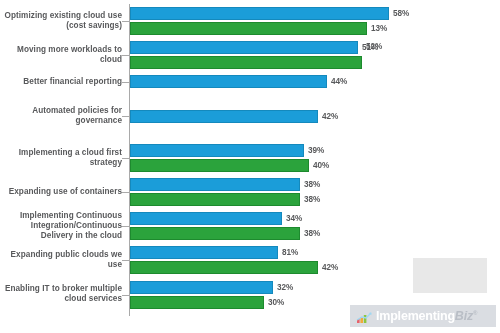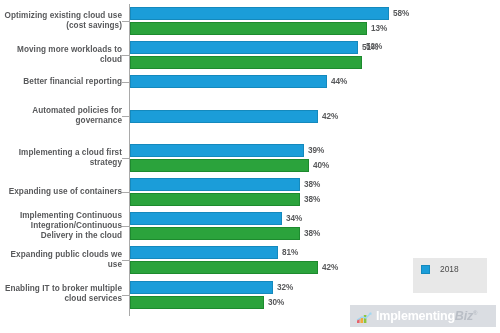--- a/index.html
+++ b/index.html
@@ -243,24 +243,20 @@
           <div class="tick" style="top: 295px;"></div>
           <div class="cat-label" style="top: 284px;">
             <div>Enabling IT to broker multiple</div>
             <div>cloud services</div>
           </div>
         </div>
       </div>
   </div>
 
   <div class="legend">
-    <div class="legend-item">
-      <span class="legend-swatch y2018"></span>
-      <span class="legend-label">2018</span>
-    </div>
   </div>
 
   <div class="watermark">
     <span class="wm-icon">
       <svg width="16" height="13" viewBox="0 0 16 13" xmlns="http://www.w3.org/2000/svg">
         <rect x="1" y="8" width="2.6" height="4" fill="#e8626a"></rect>
         <rect x="4.4" y="6" width="2.6" height="6" fill="#f2a93b"></rect>
         <rect x="7.8" y="4" width="2.6" height="8" fill="#8cc63f"></rect>
         <path d="M1 9 L6 6 L10 7 L15 2" fill="none" stroke="#9fd8f2" stroke-width="1.4"></path>
         <path d="M15.4 1.4 L15.4 4.2 L12.6 1.9 Z" fill="#9fd8f2"></path>

